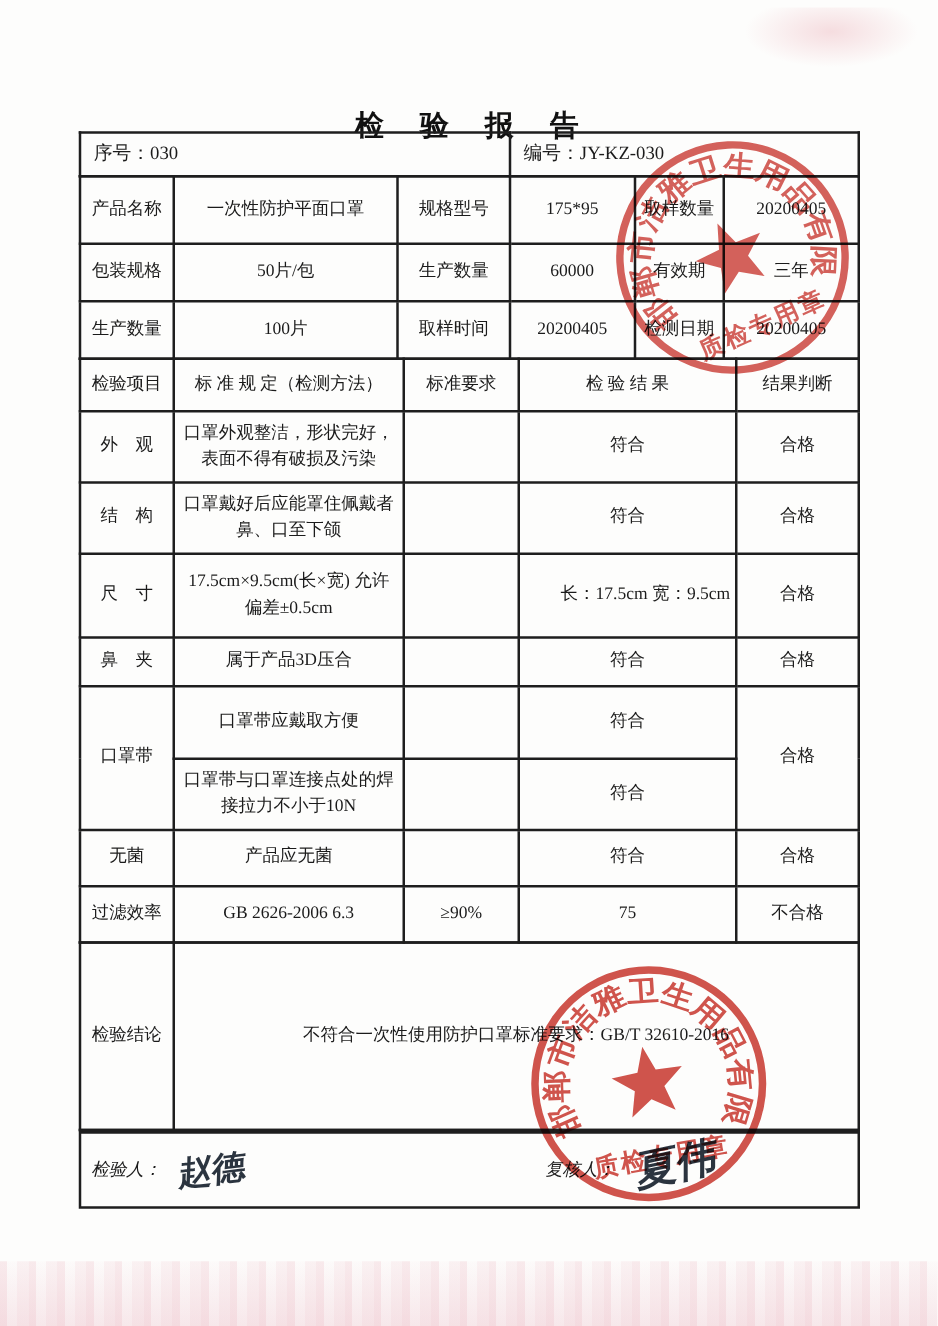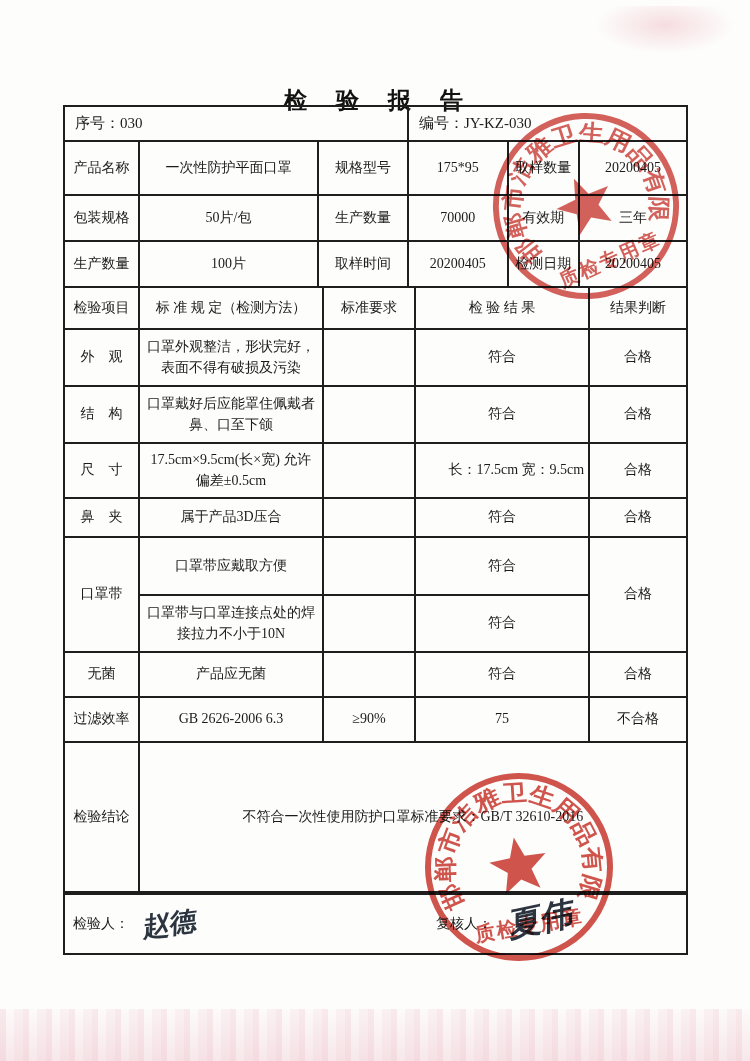--- a/index.html
+++ b/index.html
@@ -23,21 +23,21 @@
     padding:2px 4px;line-height:1.45;color:#1b1b1b;
   }
   td.lab{font-size:14px;}
   td.left{text-align:left;padding-left:10px;font-size:15px;}
   td.nowrap{white-space:nowrap;text-align:right;}
   .sig-row{
     border:2px solid #1e1e1e;border-top-width:4px;margin-top:-2px;
     height:58px;display:flex;align-items:center;font-size:14px;
     position:relative;
   }
-  .sig-label{margin-left:8px;}
+  .sig-label{margin-left:8px;font-style:italic;}
   .sig-label.rev{position:absolute;left:363px;}
   .sig{
     display:inline-block;font-size:27px;font-weight:bold;color:#1a2330;
     transform:rotate(-7deg) skewX(-9deg);margin-left:14px;opacity:.92;
     font-family:"DejaVu Serif",serif;
   }
   .sig.rev{position:absolute;left:430px;top:2px;font-size:33px;transform:rotate(-12deg) skewX(-12deg);}
   .seal{position:absolute;mix-blend-mode:multiply;pointer-events:none;}
   .seal-top{left:487px;top:107px;width:198px;height:198px;opacity:.78;transform:rotate(-24deg);}
   .seal-bottom{left:419px;top:767px;width:200px;height:200px;opacity:.85;transform:rotate(-10deg);}
@@ -89,21 +89,21 @@
       <td>一次性防护平面口罩</td>
       <td class="lab">规格型号</td>
       <td>175*95</td>
       <td class="lab">取样数量</td>
       <td>20200405</td>
     </tr>
     <tr style="height:46px">
       <td class="lab">包装规格</td>
       <td>50片/包</td>
       <td class="lab">生产数量</td>
-      <td>70000</td>
+      <td>60000</td>
       <td class="lab">有效期</td>
       <td>三年</td>
     </tr>
     <tr style="height:46px">
       <td class="lab">生产数量</td>
       <td>100片</td>
       <td class="lab">取样时间</td>
       <td>20200405</td>
       <td class="lab">检测日期</td>
       <td>20200405</td>
@@ -135,21 +135,21 @@
       <td>符合</td>
       <td>合格</td>
     </tr>
     <tr style="height:57px">
       <td>结　构</td>
       <td>口罩戴好后应能罩住佩戴者鼻、口至下颌</td>
       <td></td>
       <td>符合</td>
       <td>合格</td>
     </tr>
-    <tr style="height:55px">
+    <tr style="height:67px">
       <td>尺　寸</td>
       <td>17.5cm×9.5cm(长×宽) 允许偏差±0.5cm</td>
       <td></td>
       <td class="nowrap">长：17.5cm 宽：9.5cm</td>
       <td>合格</td>
     </tr>
     <tr style="height:39px">
       <td>鼻　夹</td>
       <td>属于产品3D压合</td>
       <td></td>

